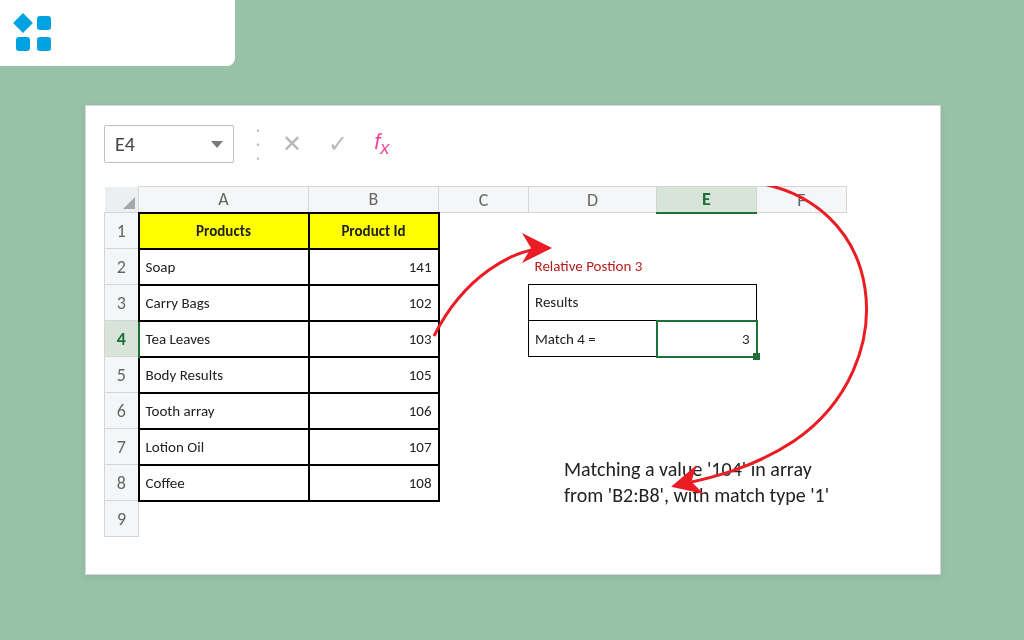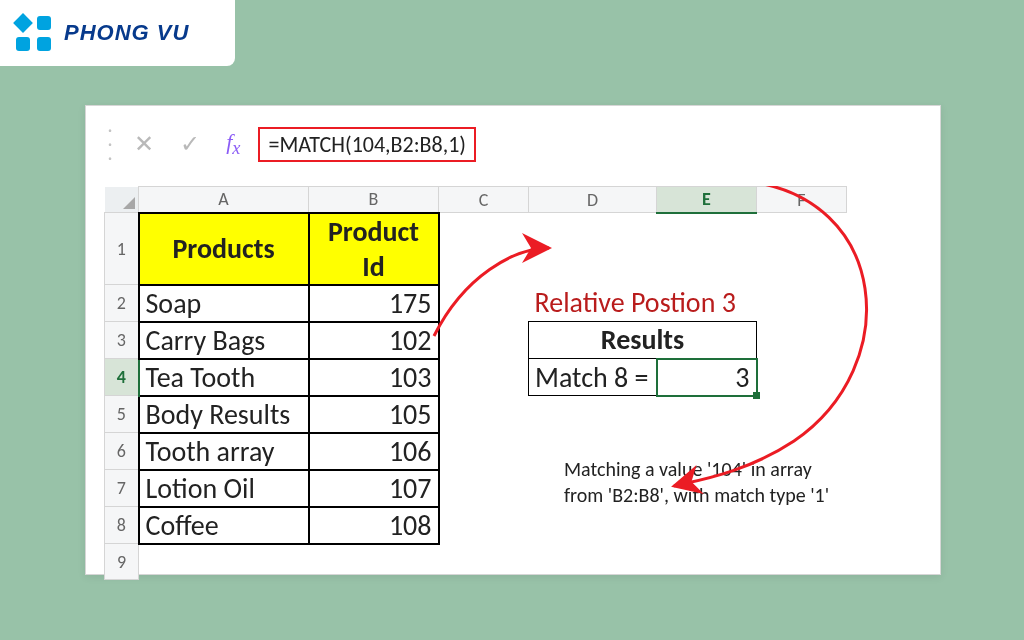--- a/index.html
+++ b/index.html
@@ -47,46 +47,46 @@
   .fbar { display:flex; align-items:center; gap:18px; height:40px; margin-bottom:22px; }
   .namebox { width:130px; height:38px; border:1px solid #bfbfbf; border-radius:2px; display:flex; align-items:center; padding:0 10px; background:#fff; }
   .namebox .nm { flex:1; font-size:20px; color:#444; }
   .namebox .dd { width:0;height:0;border-left:6px solid transparent;border-right:6px solid transparent;border-top:7px solid #7a7a7a; }
   .fbar-sep {
     width:12px;height:34px;
     display:flex;flex-direction:column;justify-content:space-between;align-items:center;
     color:#c4c4c4;font-size:18px;line-height:6px;
   }
   .fbar-icons { display:flex; align-items:center; gap:26px; color:#b9b9b9; font-size:24px; }
-  .fbar-icons .fx { font-family: Liberation Serif, serif; font-style:italic; font-weight:400; color:#8b5cf6; font-size:22px; }
+  .fbar-icons .fx { font-family: Liberation Sans, sans-serif; font-style:italic; font-weight:400; color:#ec4899; font-size:22px; }
   .formula-box { border:2.5px solid #eb1c24; padding:2px 8px; font-size:22px; color:#222; }
 
   .sheet { position:relative; }
   table.grid { border-collapse:collapse; }
   .colhdr td {
     text-align:center; color:#666; font-size:18px;
     border:1px solid #d5d5d5; background:#f5f6f7;
     height:26px;
   }
   .colhdr td.corner { width:34px; background:#eceff1; border-top:0;border-left:0; position:relative; }
   .colhdr td.corner::after{
     content:''; position:absolute; right:3px; bottom:3px;
     width:0;height:0;border-right:12px solid #a7a7a7;border-top:12px solid transparent;
   }
   .colhdr td.sel { background:#d7e4d7; color:#1e6f3a; font-weight:600; border-bottom:2px solid #1e6f3a; }
   .rowhdr { width:34px; text-align:center; background:#f5f6f7; border:1px solid #d5d5d5; color:#666; font-size:18px; }
   .rowhdr.sel { background:#d7e4d7; color:#1e6f3a; font-weight:600; border-right:2px solid #1e6f3a; }
 
-  td.cell { height:36px; padding:0 6px; font-size:28px; }
+  td.cell { height:36px; padding:0 6px; font-size:15px; }
 
   .tbl-h { background:#ffff00; font-weight:700; text-align:center; border:2px solid #000; }
   .tbl-c { border:2px solid #000; }
   .tbl-c.num { text-align:right; }
 
-  .res-h { border:1.5px solid #000; text-align:center; font-weight:700; }
+  .res-h { border:1.5px solid #000; text-align:left; font-weight:400; }
   .res-l { border:1.5px solid #000; }
   .res-v { border:2.5px solid #1e6f3a; text-align:right; position:relative; }
   .res-v::after{
     content:''; position:absolute; right:-4px; bottom:-4px;
     width:7px; height:7px; background:#1e6f3a;
   }
 
   .note {
     position:absolute; left:460px; top:270px; width:270px;
     font-size:20px; line-height:1.3; color:#222;
@@ -107,37 +107,39 @@
       <span>
         <i class="r"></i>
       </span>
     <span>
         <i class="r"></i>
       </span>
       <span>
         <i class="r"></i>
       </span>
   </div>
-  <div class="logo-text">PHONG VU</div>
 </div>
 
 <div class="panel">
 
   <div class="fbar">
+    <div class="namebox">
+      <span class="nm">E4</span>
+      <span class="dd"></span>
+    </div>
     <div class="fbar-sep">
         <span>·</span>
         <span>·</span>
         <span>·</span>
       </div>
     <div class="fbar-icons">
       <span>✕</span>
       <span>✓</span>
       <span class="fx">f<sub>x</sub></span>
     </div>
-    <div class="formula-box">=MATCH(104,B2:B8,1)</div>
   </div>
 
   <div class="sheet">
     <table class="grid">
       <tbody>
           <tr class="colhdr">
         <td class="corner"></td>
         <td id="ch0" style="width: 170px;">A</td>
         <td id="ch1" style="width: 130px;">B</td>
         <td id="ch2" style="width: 90px;">C</td>
@@ -152,40 +154,40 @@
         <td class="cell tbl-h">Product Id</td>
         <td class="cell"></td>
         <td class="cell"></td>
         <td class="cell"></td>
         <td class="cell"></td>
       </tr>
 
       <tr>
         <td class="rowhdr">2</td>
         <td class="cell tbl-c">Soap</td>
-        <td class="cell tbl-c num">175</td>
+        <td class="cell tbl-c num">141</td>
         <td class="cell"></td>
         <td class="cell ann" style="position:static" colspan="3">Relative Postion 3</td>
       </tr>
 
       <tr>
         <td class="rowhdr">3</td>
         <td class="cell tbl-c">Carry Bags</td>
         <td class="cell tbl-c num">102</td>
         <td class="cell"></td>
         <td class="cell res-h" colspan="2">Results</td>
         <td class="cell"></td>
       </tr>
 
       <tr>
         <td class="rowhdr sel">4</td>
-        <td class="cell tbl-c">Tea Tooth</td>
+        <td class="cell tbl-c">Tea Leaves</td>
         <td class="cell tbl-c num">103</td>
         <td class="cell"></td>
-        <td class="cell res-l">Match 8 =</td>
+        <td class="cell res-l">Match 4 =</td>
         <td class="cell res-v">3</td>
         <td class="cell"></td>
       </tr>
 
       <tr>
         <td class="rowhdr">5</td>
         <td class="cell tbl-c">Body Results</td>
         <td class="cell tbl-c num">105</td>
         <td class="cell"></td>
         <td class="cell"></td>

